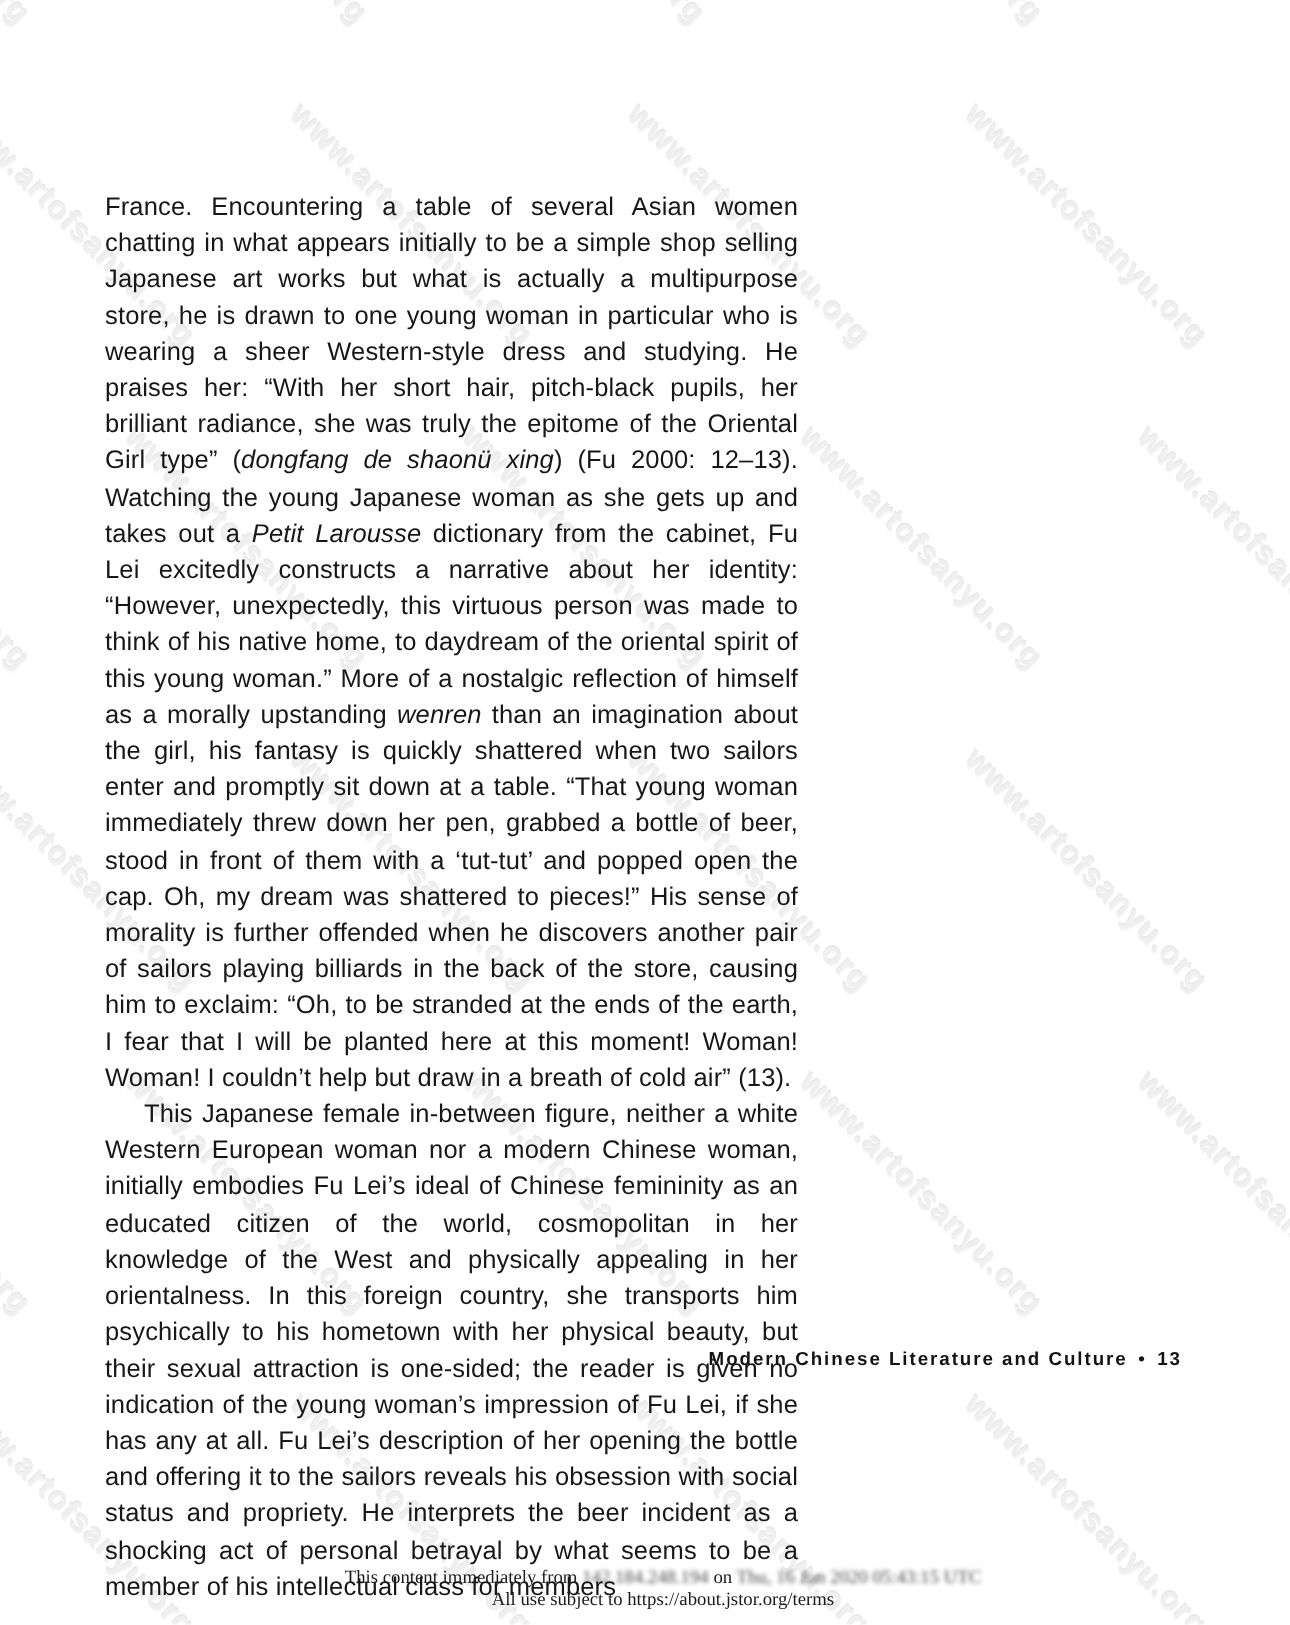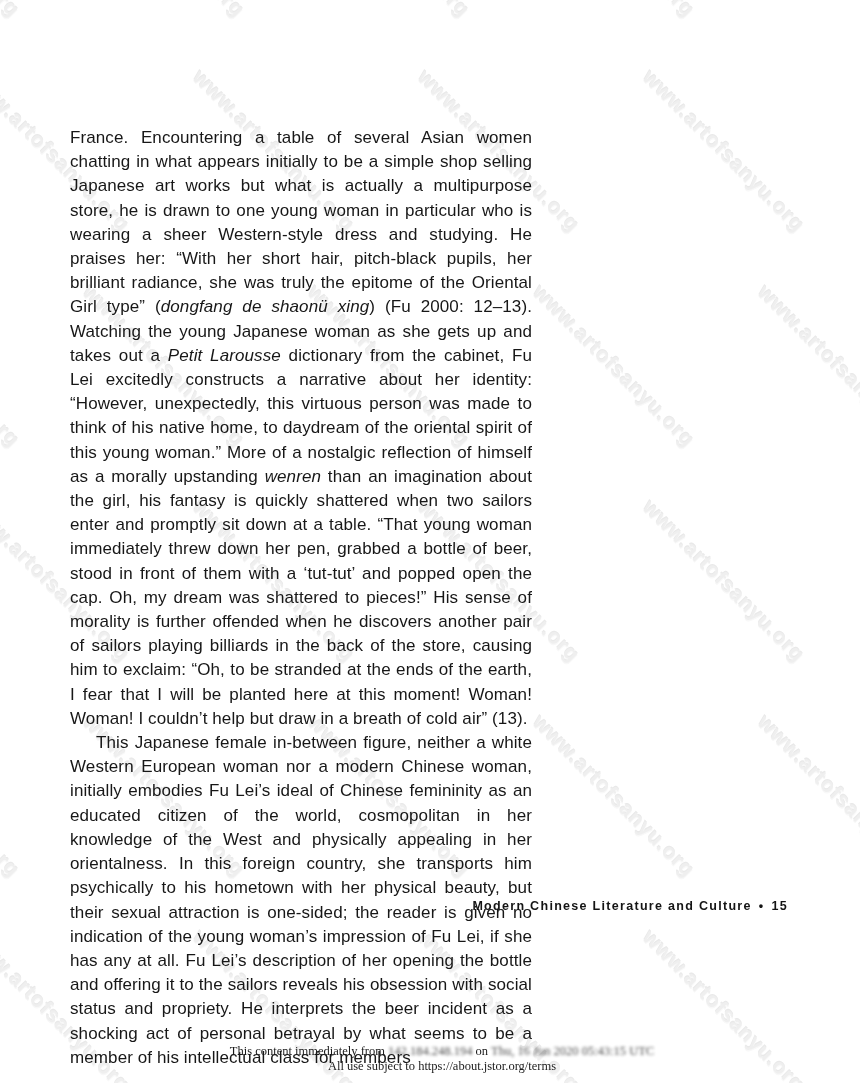--- a/index.html
+++ b/index.html
@@ -121,21 +121,21 @@
     </div>
 
   <main class="content">
       <p class="para"><span>France. Encountering a table of several Asian women chatting in what appears initially to be a simple shop selling Japanese art works but what is actually a multipurpose store, he is drawn to one young woman in particular who is wearing a sheer Western-style dress and studying. He praises her: “With her short hair, pitch-black pupils, her brilliant radiance, she was truly the epitome of the Oriental Girl type” (</span><em>dongfang de shaonü xing</em><span>) (Fu 2000: 12–13). Watching the young Japanese woman as she gets up and takes out a </span><em>Petit Larousse</em><span> dictionary from the cabinet, Fu Lei excitedly constructs a narrative about her identity: “However, unexpectedly, this virtuous person was made to think of his native home, to daydream of the oriental spirit of this young woman.” More of a nostalgic reflection of himself as a morally upstanding </span><em>wenren</em><span> than an imagination about the girl, his fantasy is quickly shattered when two sailors enter and promptly sit down at a table. “That young woman immediately threw down her pen, grabbed a bottle of beer, stood in front of them with a ‘tut-tut’ and popped open the cap. Oh, my dream was shattered to pieces!” His sense of morality is further offended when he discovers another pair of sailors playing billiards in the back of the store, causing him to exclaim: “Oh, to be stranded at the ends of the earth, I fear that I will be planted here at this moment! Woman! Woman! I couldn’t help but draw in a breath of cold air” (13).</span></p>
       <p class="para indent"><span>This Japanese female in-between figure, neither a white Western European woman nor a modern Chinese woman, initially embodies Fu Lei’s ideal of Chinese femininity as an educated citizen of the world, cosmopolitan in her knowledge of the West and physically appealing in her orientalness. In this foreign country, she transports him psychically to his hometown with her physical beauty, but their sexual attraction is one-sided; the reader is given no indication of the young woman’s impression of Fu Lei, if she has any at all. Fu Lei’s description of her opening the bottle and offering it to the sailors reveals his obsession with social status and propriety. He interprets the beer incident as a shocking act of personal betrayal by what seems to be a member of his intellectual class for members</span></p>
     </main>
 
   <div class="running-footer">
     <span>Modern Chinese Literature and Culture</span>
     <span>•</span>
-    <span>15</span>
+    <span>13</span>
   </div>
 
   <div class="jstor-footer">
     <div><span>This content immediately from </span><span class="redacted">142.184.248.194</span><span> on </span><span class="redacted">Thu, 16 Jun 2020 05:43:15 UTC</span></div>
     <div>All use subject to https://about.jstor.org/terms</div>
   </div>
 
 </div>
 
 </body></html>

